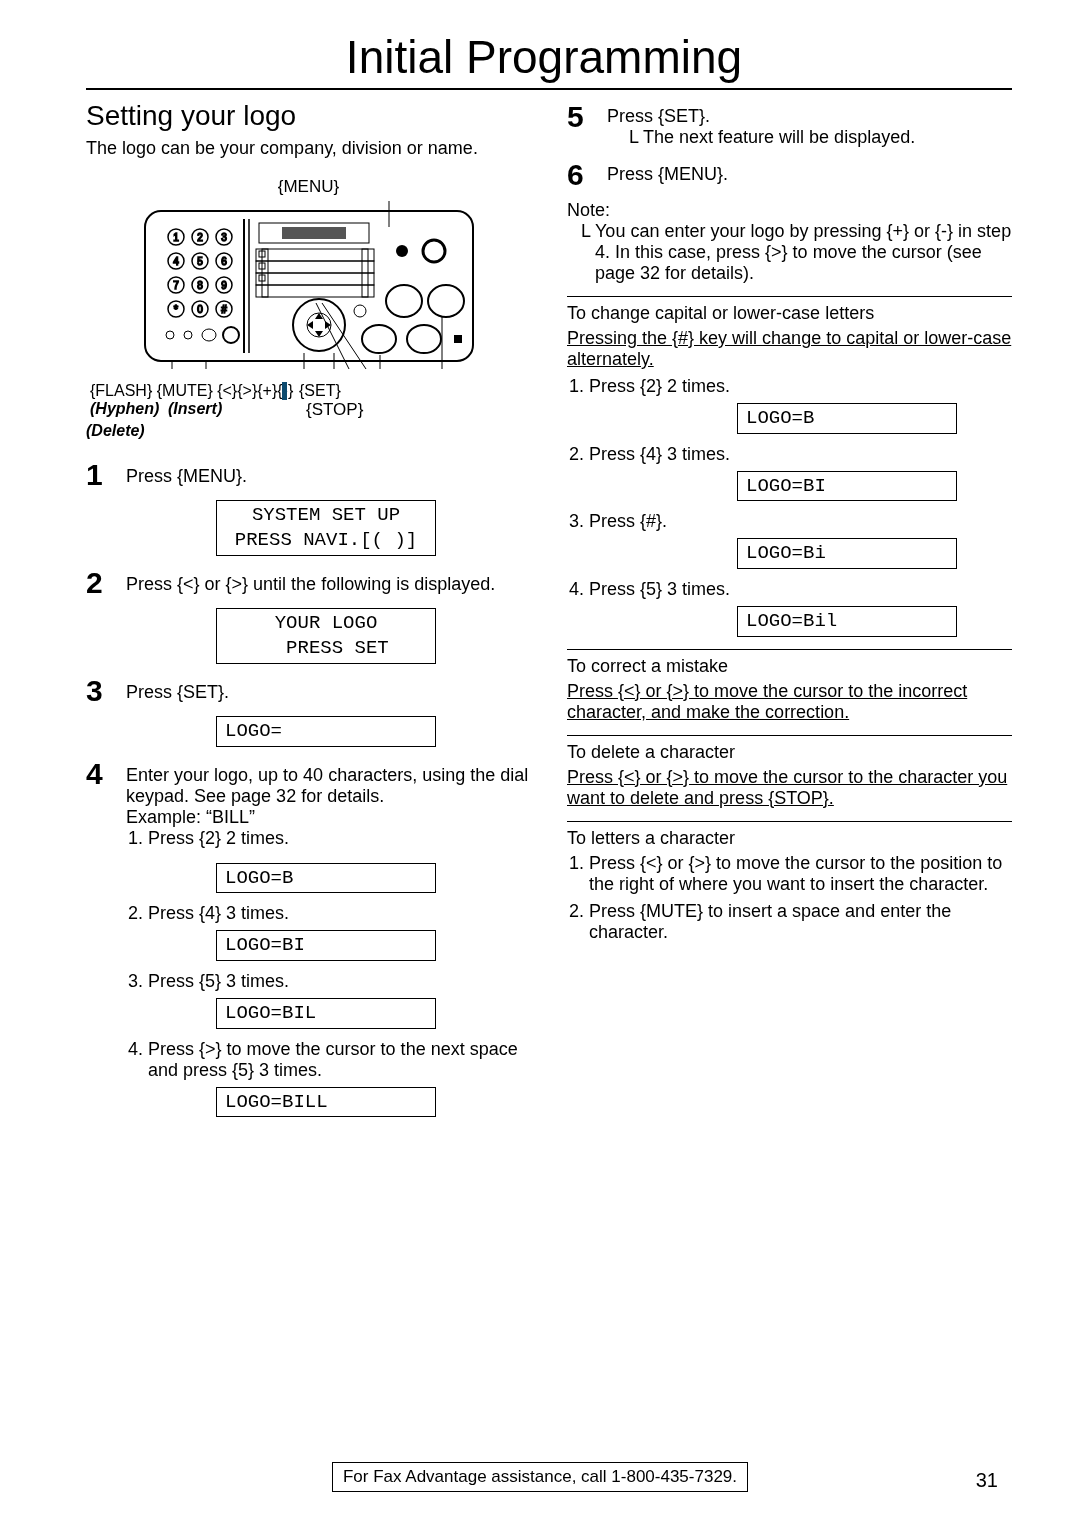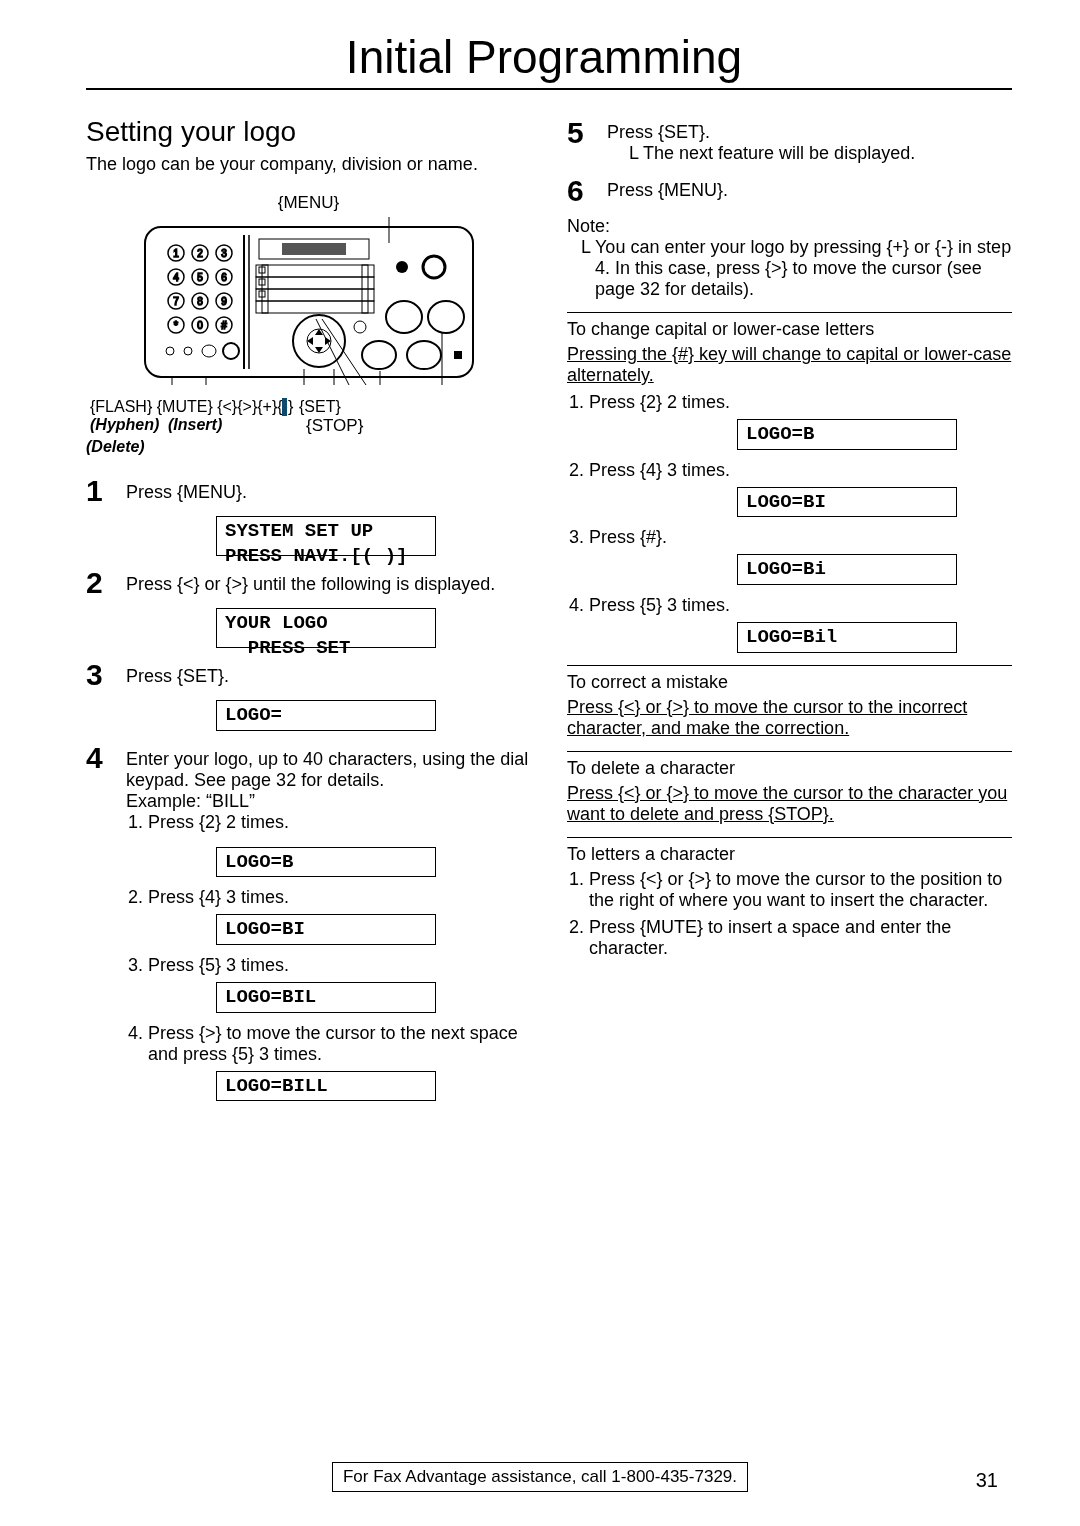--- a/index.html
+++ b/index.html
@@ -18,21 +18,21 @@
       font-weight: normal;
       text-align: center;
       padding-right: 10px;
       margin-bottom: 4px;
     }
     .title-rule { border: none; border-top: 2px solid #000; margin-bottom: 10px; }
     .two-col {
       display: flex;
       gap: 36px;
     }
-    .col { flex: 1; min-width: 0; margin-top: 16px; }
+    .col { flex: 1; min-width: 0; }
     .section-heading {
       font-size: 28px;
       font-weight: normal;
       margin-bottom: 6px;
     }
     .intro { margin-bottom: 18px; }
     .step-row { display: flex; align-items: flex-start; margin-bottom: 10px; }
     .step-num {
       font-size: 30px;
       font-weight: bold;
@@ -63,23 +63,22 @@
     .lcd-box {
       border: 1px solid #000;
       font-family: "Courier New", monospace;
       font-size: 19px;
       padding: 2px 8px 2px 8px;
       width: 220px;
       margin: 6px 0 10px 130px;
       line-height: 1.3;
       white-space: pre;
       min-height: 28px;
-      font-weight: bold;
-    }
-    .lcd-box.tall { height: 40px; }
+    }
+    .lcd-box.tall { height: 56px; text-align: center; }
     .lcd-right { margin-left: 170px; width: 220px; }
     .substep-list { margin-left: 28px; }
     .substep-list li { margin-bottom: 4px; list-style-position: outside; }
     ol.substep-list { padding-left: 0; margin-left: 22px; }
     .bullet-L { margin-left: 22px; }
     .note-hdr { margin-top: 6px; }
     .sub-rule { border: none; border-top: 1px solid #000; margin: 12px 0 6px 0; }
     .sub-head { margin-bottom: 4px; margin-top: 4px; }
     .para { margin-bottom: 6px; text-decoration: underline; }
     .r-step-list { padding-left: 22px; }

